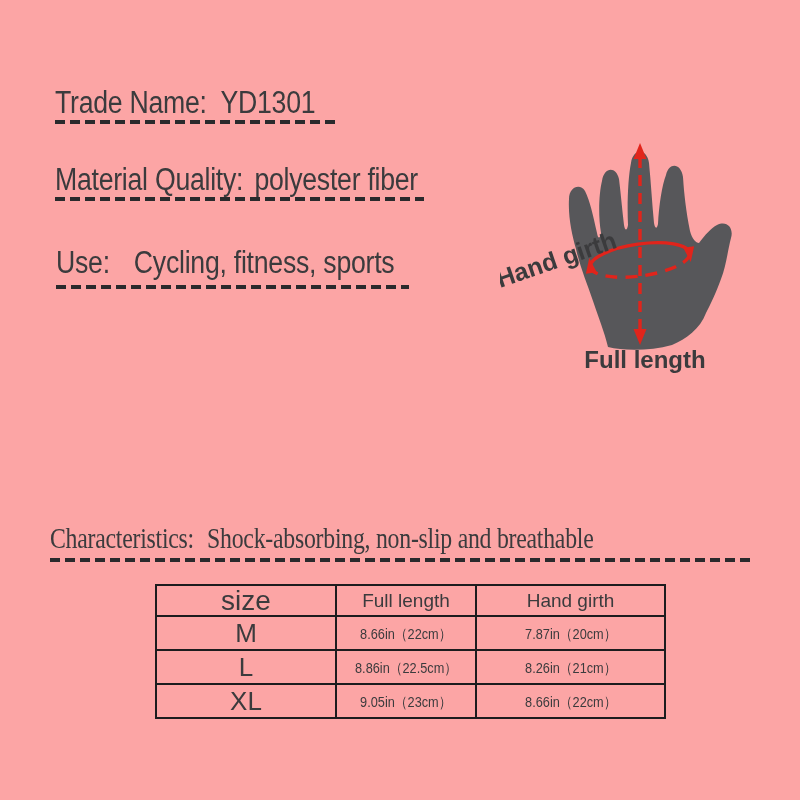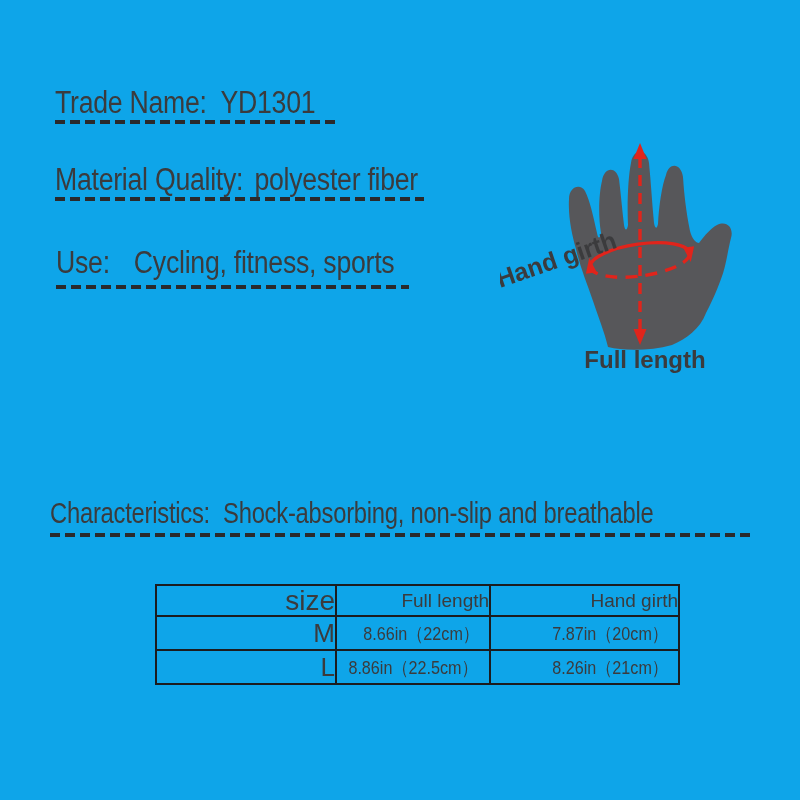--- a/index.html
+++ b/index.html
@@ -1,17 +1,17 @@
 <!DOCTYPE html>
 <html><head>
 <meta charset="utf-8">
 <style>
   html,body{margin:0;padding:0;background:#fff;}
   #page{
-    position:relative;width:800px;height:800px;background:#0ea5e9;
+    position:relative;width:800px;height:800px;background:#fca5a5;
     font-family:"Liberation Sans","DejaVu Sans",sans-serif;
     color:#3b3b3d;overflow:hidden;
   }
   
   .spec-row{position:absolute;}
   .spec-text{
     display:inline-block;white-space:nowrap;line-height:1.08;
     transform:scaleX(0.86);transform-origin:0 50%;
     font-size:31px;letter-spacing:-0.3px;color:#3b3b3d;
   }
@@ -27,43 +27,43 @@
   .r5 .val{word-spacing:17px;}
   .dash{
     position:absolute;left:0;height:4px;
     background:repeating-linear-gradient(90deg,#2a2a2c 0 10px,transparent 10px 15px);
   }
   .r1{left:55px;top:86px;}  .r1 .dash{top:34px;width:280px;}
   .r2{left:55px;top:163px;} .r2 .dash{top:34px;width:369px;}
   .r3{left:56px;top:246px;} .r3 .dash{top:39px;width:353px;}
   .r4{left:55px;top:338px;} .r4 .dash{top:36px;width:427px;}
   .r5{left:46px;top:424px;} .r5 .dash{top:32px;width:227px;}
-  .r6{left:50px;top:498px;} .r6 .dash{top:35px;width:704px;}
+  .r6{left:50px;top:523px;font-family:Liberation Serif, serif;} .r6 .dash{top:35px;width:704px;}
   
   #hand-svg{position:absolute;left:500px;top:135px;}
   #hand-svg text{font-family:"Liberation Sans","DejaVu Sans",sans-serif;}
   
   .size-table{
     position:absolute;left:155px;top:584px;
     border-collapse:collapse;table-layout:fixed;
   }
   .size-table td,.size-table th{
-    border:2px solid #1c1c1e;text-align:right;vertical-align:middle;
+    border:2px solid #1c1c1e;text-align:center;vertical-align:middle;
     padding:0;line-height:1;color:#3b3b3d;font-weight:normal;
     overflow:hidden;white-space:nowrap;
   }
   .col-size{width:180px;}
   .col-full{width:140px;}
   .col-girth{width:189px;}
   .hdr-row{height:31px;}
   .data-row{height:34px;}
   .th-size{font-size:28px;}
   .th-meas{font-size:19px;font-weight:bold;}
   .td-size{font-size:26px;}
-  .td-val{font-size:19px;font-weight:bold;}
+  .td-val{font-size:15px;font-weight:bold;}
   .td-val .cellv{display:inline-block;transform:scaleX(0.85);transform-origin:50% 50%;}
 </style>
 </head>
 <body>
 
 <div id="page">
 
   <div class="spec-row r1">
     <div class="spec-text"><span class="lbl">Trade Name:</span><span class="val">YD1301</span></div>
     <div class="dash"></div>
@@ -152,16 +152,21 @@
     <tr class="data-row">
       <td class="td-size">M</td>
       <td class="td-val"><span class="cellv">8.66in（22cm）</span></td>
       <td class="td-val"><span class="cellv">7.87in（20cm）</span></td>
     </tr>
     <tr class="data-row">
       <td class="td-size">L</td>
       <td class="td-val"><span class="cellv">8.86in（22.5cm）</span></td>
       <td class="td-val"><span class="cellv">8.26in（21cm）</span></td>
     </tr>
+    <tr class="data-row">
+      <td class="td-size">XL</td>
+      <td class="td-val"><span class="cellv">9.05in（23cm）</span></td>
+      <td class="td-val"><span class="cellv">8.66in（22cm）</span></td>
+    </tr>
   </tbody>
     </table>
 
 </div>
 
 </body></html>

